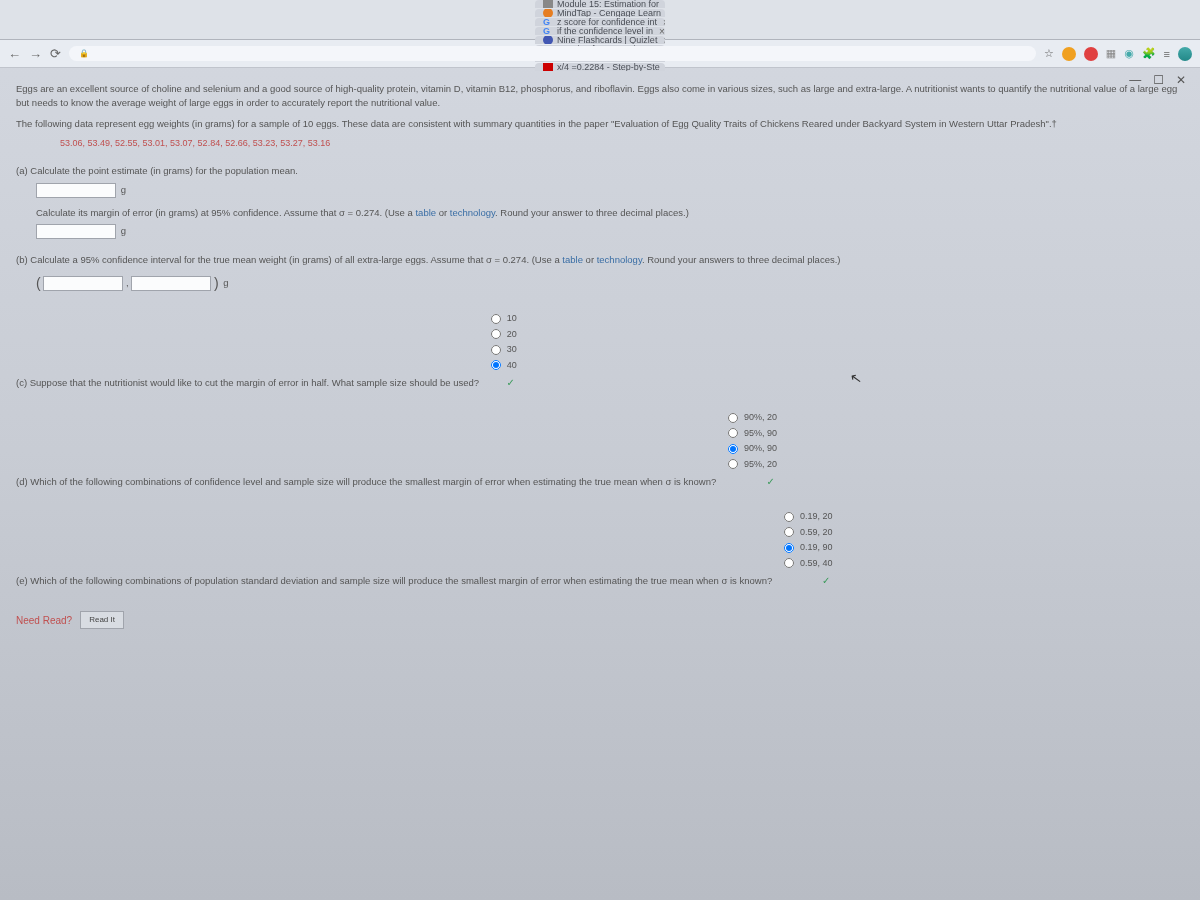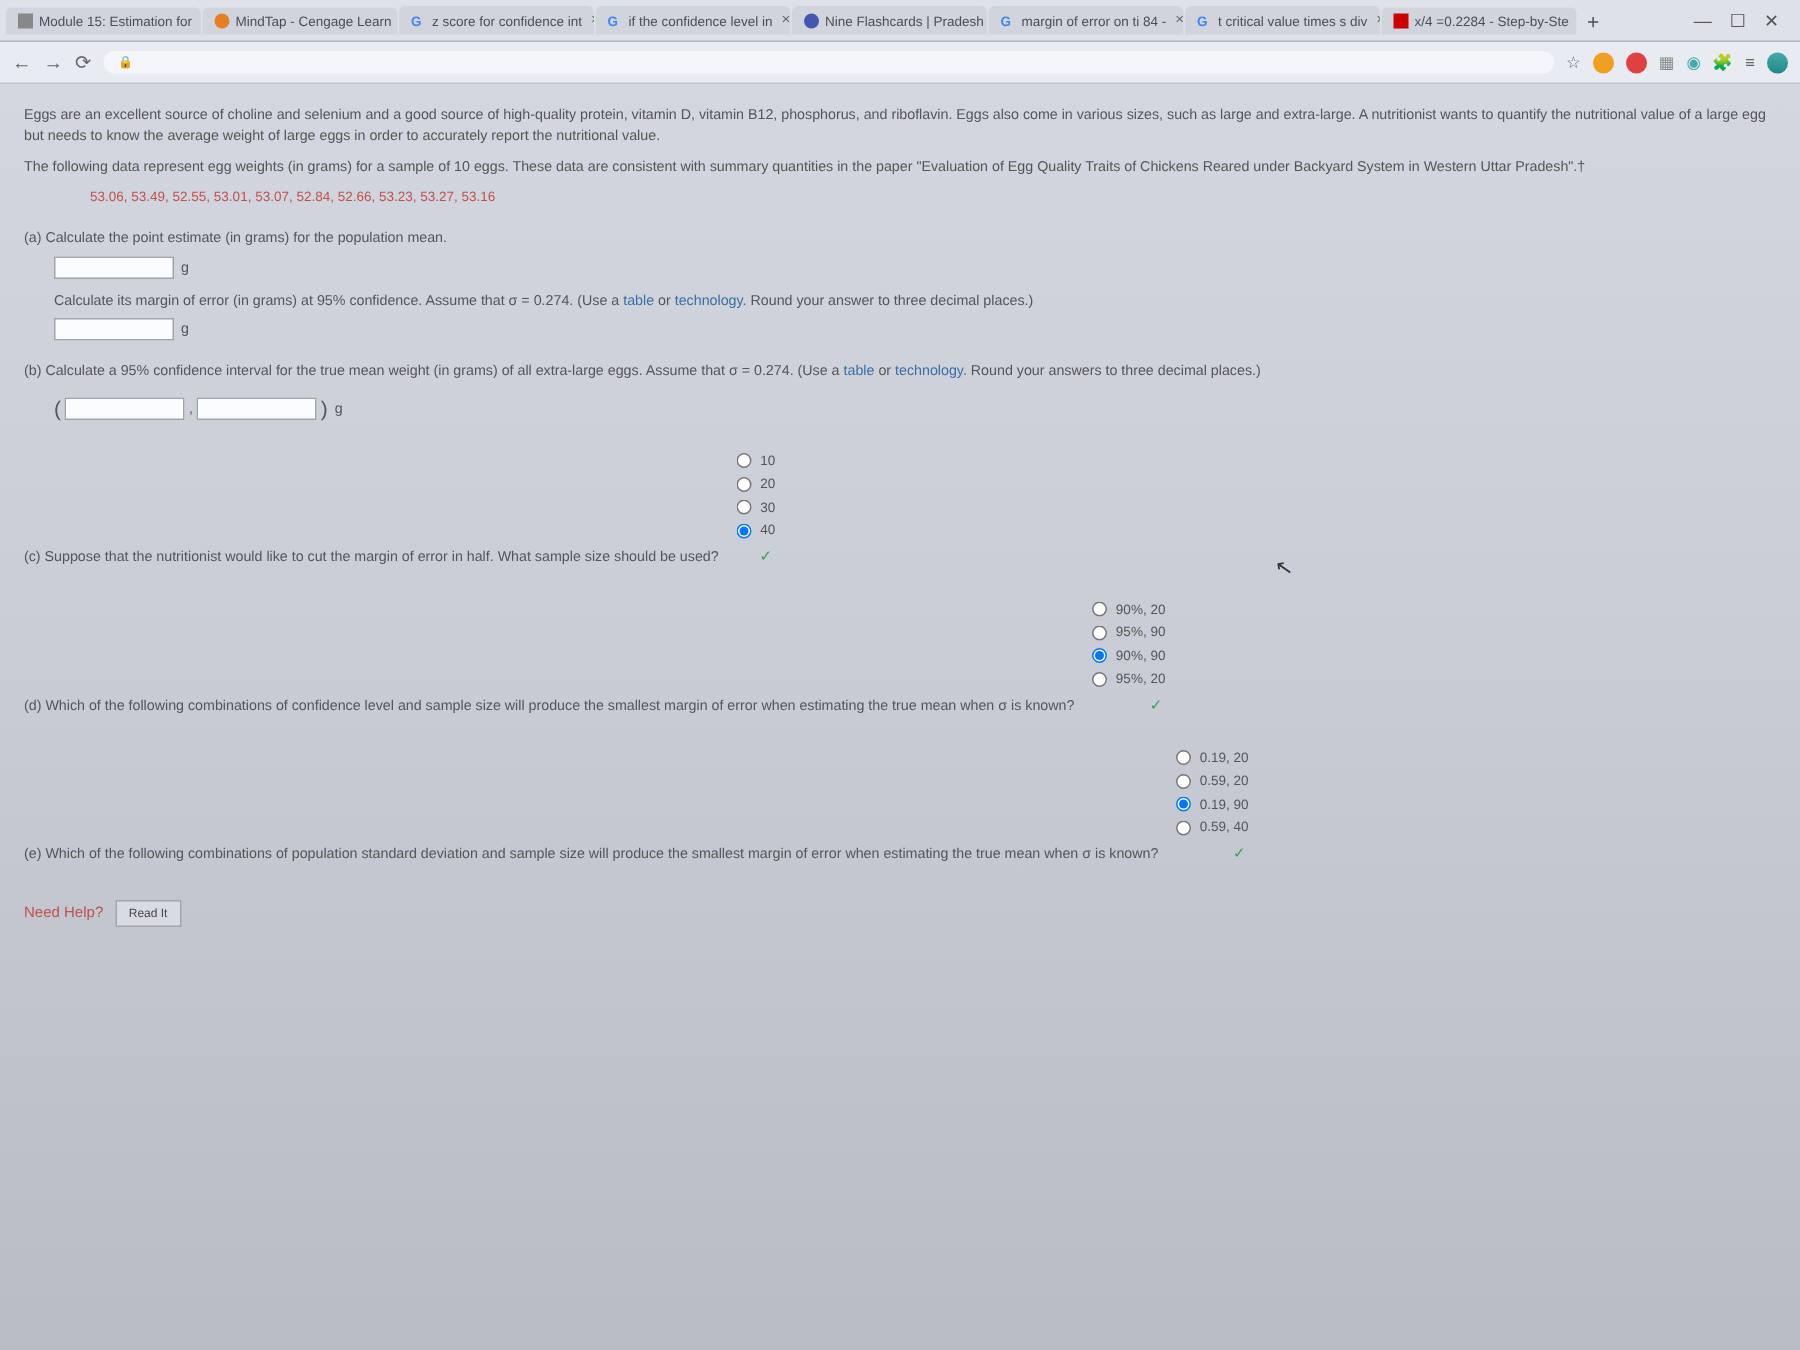--- a/index.html
+++ b/index.html
@@ -9,24 +9,25 @@
   background: linear-gradient(180deg, #d4d8e0 0%, #c8ccd4 50%, #b8bcc4 100%);
   width: 1200px;
   height: 900px;
   overflow: hidden;
   position: relative;
 }
 .tab-bar {
   display: flex;
   align-items: center;
   background: #dee2e8;
-  height: 28px;
+  height: 40px;
   border-bottom: 1px solid #b0b4bc;
   padding: 0 4px;
   gap: 1px;
+  flex-direction: column;
 }
 .tab {
   display: flex;
   align-items: center;
   padding: 4px 8px;
   font-size: 9px;
   color: #4a4e56;
   background: #d0d4dc;
   border-radius: 4px 4px 0 0;
   max-width: 130px;
@@ -168,21 +169,21 @@
     <span>z score for confidence int</span>
     <span class="close-x">×</span>
   </div>
   <div class="tab">
     <span class="favicon" style="color:#4285f4;font-weight:bold;font-size:9px">G</span>
     <span>if the confidence level in</span>
     <span class="close-x">×</span>
   </div>
   <div class="tab">
     <span class="favicon" style="background:#4257b2;border-radius:50%"></span>
-    <span>Nine Flashcards | Pradesh</span>
+    <span>Nine Flashcards | Quizlet</span>
     <span class="close-x">×</span>
   </div>
   <div class="tab">
     <span class="favicon" style="color:#4285f4;font-weight:bold;font-size:9px">G</span>
     <span>margin of error on ti 84 -</span>
     <span class="close-x">×</span>
   </div>
   <div class="tab">
     <span class="favicon" style="color:#4285f4;font-weight:bold;font-size:9px">G</span>
     <span>t critical value times s div</span>
@@ -320,18 +321,18 @@
         </div>
       <div class="opt-row">
           <input type="radio" name="e" style="">
           <span>0.59, 40</span>
         </div>
       <div class="check-row">✓</div>
     </div>
   </div>
 
   <div class="need-help">
-    <span>Need Help?</span>
+    <span>Need Read?</span>
     <span class="read-it">Read It</span>
   </div>
 </div>
 
 <div class="cursor-arrow">↖</div>
 
 </body></html>

